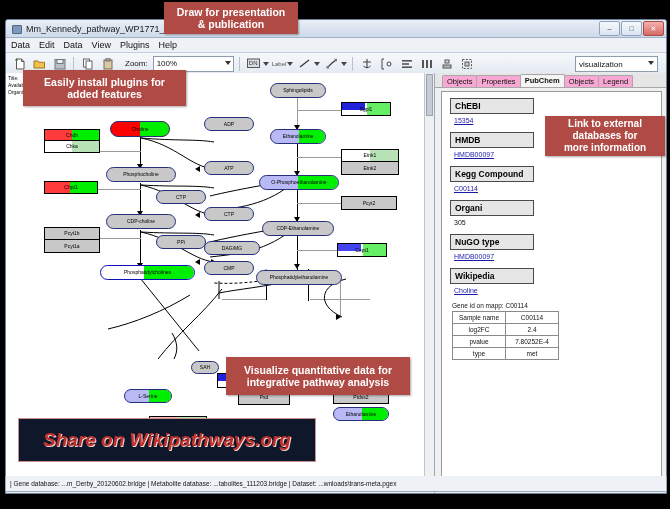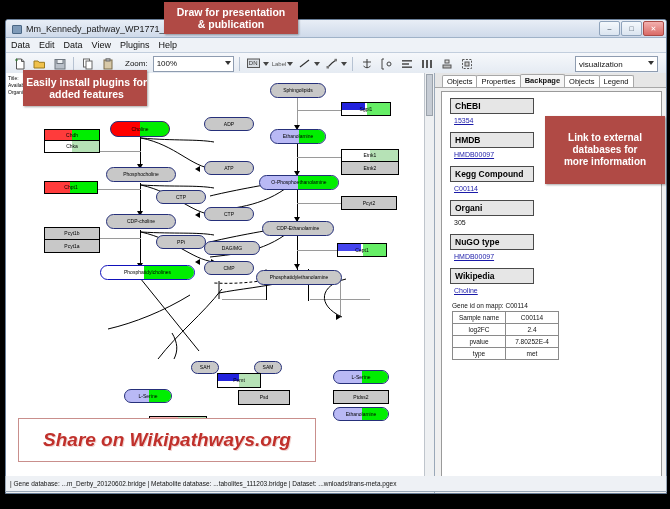--- a/index.html
+++ b/index.html
@@ -68,21 +68,21 @@
   .arrowr{position:absolute;width:0;height:0;border-top:3px solid transparent;
           border-bottom:3px solid transparent;border-left:5px solid #000;}
   .arrowl{position:absolute;width:0;height:0;border-top:3px solid transparent;
           border-bottom:3px solid transparent;border-right:5px solid #000;}
   .handle{position:absolute;width:4px;height:4px;background:#ffe400;border:1px solid #000;z-index:9;}
 
   
   .side{flex:1;background:#f0f0f0;display:flex;flex-direction:column;}
   .tabrow{height:14px;background:#e6e6e6;display:flex;align-items:flex-end;padding-left:7px;
           border-bottom:1px solid #a8a8a8;}
-  .tab{font-size:7.5px;color:#111;border:1px solid #a8a8a8;border-bottom:none;background:#ffffff;
+  .tab{font-size:7.5px;color:#111;border:1px solid #a8a8a8;border-bottom:none;background:#f9a8d4;
        padding:1px 4px 1px;margin-right:-1px;border-radius:2px 2px 0 0;}
   .tab.sel{background:#f5f5f5;font-weight:bold;padding-bottom:2px;}
   .sidebody{flex:1;background:#fff;margin:3px 4px 2px 6px;border:1px solid #9a9a9a;
             position:relative;overflow:hidden;padding:6px 4px 0 8px;}
   .secthead{width:84px;border:1px solid #4a4a4a;background:#e6e6e6;font-size:8.5px;font-weight:bold;
             color:#000;padding:2px 4px;margin-bottom:3px;box-sizing:border-box;}
   .link{font-size:7px;color:#1a1aa8;text-decoration:underline;display:block;margin:0 0 8px 4px;}
   .plain{font-size:7px;color:#111;display:block;margin:0 0 8px 4px;}
   .exprh{font-size:8.5px;font-weight:bold;color:#000;margin:4px 0 8px 0;}
   .geneid{font-size:6.5px;color:#111;margin:0 0 2px 2px;}
@@ -99,21 +99,21 @@
   
   .statuswrap{position:absolute;left:5px;bottom:17px;width:660px;height:15px;background:#eef1f5;
               border:1px solid #9aa8b8;border-top:none;display:flex;align-items:center;}
   .status{font-size:6.5px;color:#111;padding-left:4px;white-space:nowrap;}
 
   
   .callout{position:absolute;background:#b04a45;color:#fff;font-weight:bold;text-align:center;
            z-index:40;display:flex;align-items:center;justify-content:center;line-height:1.18;
            box-shadow:1px 1px 2px rgba(0,0,0,.35);}
   .cpoint{position:absolute;width:0;height:0;z-index:40;}
-  .share{position:absolute;left:18px;top:418px;width:296px;height:42px;background:#ffffff;
+  .share{position:absolute;left:18px;top:418px;width:296px;height:42px;background:#0f172a;
          border:1px solid #c98f8c;display:flex;align-items:center;justify-content:center;z-index:40;}
   .share span{font-size:19px;font-weight:bold;font-style:italic;color:#c0302b;
               text-shadow:1px 1px 0 #f0d4d2;}
 </style>
 </head>
 <body>
 
 <div id="root">
 
   <div class="win">
@@ -513,21 +513,21 @@
           <div class="hsb">
             <div class="thumb"></div>
           </div>
         </div>
       </div>
 
       <div class="side">
         <div class="tabrow">
           <div class="tab">Objects</div>
           <div class="tab">Properties</div>
-          <div class="tab sel">Backpage</div>
+          <div class="tab sel">PubChem</div>
           <div class="tab">Objects</div>
           <div class="tab">Legend</div>
         </div>
 
         <div class="sidebody">
           <div class="secthead">ChEBI</div>
           <a class="link">15354</a>
 
           <div class="secthead">HMDB</div>
           <a class="link">HMDB00097</a>
@@ -575,34 +575,37 @@
     <span class="status">| Gene database: ...m_Derby_20120602.bridge | Metabolite database: ...tabolites_111203.bridge | Dataset: ...wnloads\trans-meta.pgex</span>
   </div>
 
   <div class="callout" id="callout-draw" style="left:164px;top:2px;width:134px;height:32px;font-size:10.5px;">
     <span>Draw for presentation<br>&amp; publication</span>
   </div>
   <svg class="cpoint" style="left:212px;top:33px;" width="34" height="20">
     <polygon points="6,0 28,0 17,19" fill="#b04a45"></polygon>
   </svg>
 
-  <div class="callout" id="callout-plugins" style="left:23px;top:70px;width:124px;height:36px;font-size:10.5px;justify-content:flex-end;">
+  <div class="callout" id="callout-plugins" style="left:23px;top:70px;width:163px;height:36px;font-size:10.5px;">
     <span>Easily install plugins for<br>added features</span>
   </div>
   <svg class="cpoint" style="left:80px;top:55px;" width="32" height="18">
     <polygon points="16,0 30,17 2,17" fill="#b04a45"></polygon>
   </svg>
 
-  <div class="callout" id="callout-links" style="left:545px;top:116px;width:120px;height:68px;font-size:10px;">
+  <div class="callout" id="callout-links" style="left:545px;top:116px;width:120px;height:40px;font-size:10px;">
     <span>Link  to external<br>databases  for<br>more information</span>
   </div>
   <svg class="cpoint" style="left:524px;top:128px;" width="24" height="28">
     <polygon points="0,14 22,1 22,27" fill="#b04a45"></polygon>
   </svg>
 
+  <div class="callout" id="callout-visualize" style="left:226px;top:357px;width:184px;height:38px;font-size:10.5px;">
+    <span>Visualize quantitative data  for<br>integrative pathway analysis</span>
+  </div>
   <svg class="cpoint" style="left:204px;top:364px;" width="24" height="26">
     <polygon points="0,13 22,1 22,25" fill="#b04a45"></polygon>
   </svg>
   <svg class="cpoint" style="left:408px;top:364px;" width="24" height="26">
     <polygon points="24,13 2,1 2,25" fill="#b04a45"></polygon>
   </svg>
 
   <div class="share">
     <span>Share on Wikipathways.org</span>
   </div>

